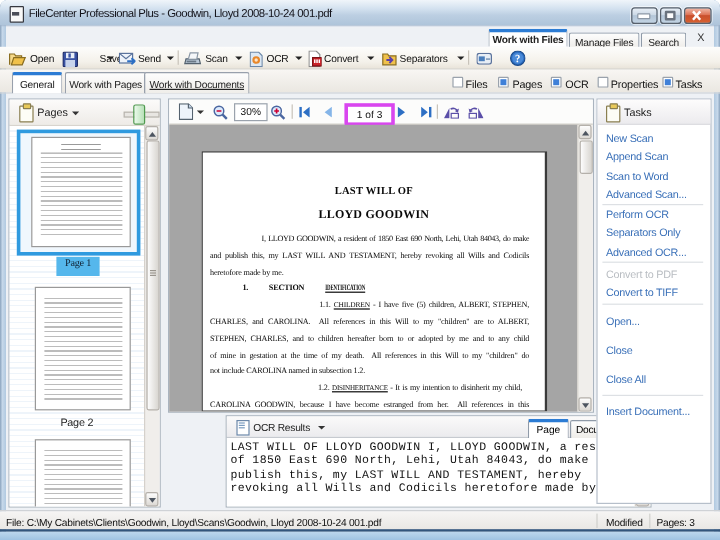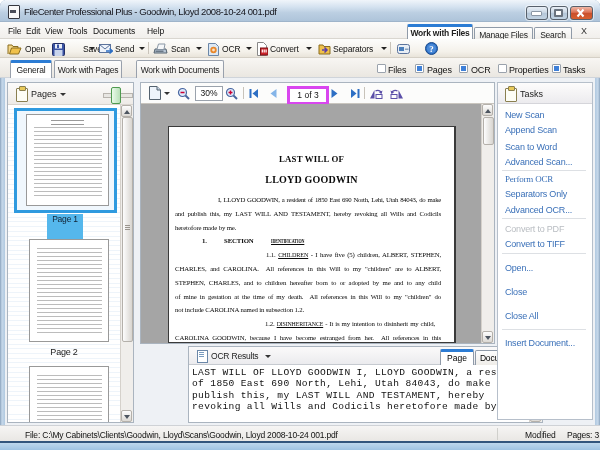--- a/index.html
+++ b/index.html
@@ -50,21 +50,21 @@
 .tsep{position:absolute;left:4px;width:84px;height:1px;background:#dde0e4;}
 .clip{width:10px;height:12px;background:#fdfdf6;border:1px solid #8a7f50;border-radius:1px;}
 .clip b{position:absolute;left:2px;top:-3px;width:5px;height:3px;background:#e8c95a;border:1px solid #8a7f50;border-radius:1px;}
 .sb{position:absolute;background:#f0eeeb;}
 .sbthumb{position:absolute;left:1px;width:9px;background:linear-gradient(90deg,#fdfdfd,#d8d5d0);border:1px solid #b4b0aa;border-radius:2px;}
 .sbarr{position:absolute;left:0px;width:11px;height:12px;background:linear-gradient(180deg,#fdfdfd,#dcd9d4);border:1px solid #b4b0aa;border-radius:2px;box-sizing:border-box;}
 .sbarr i{position:absolute;left:2px;width:0;height:0;border-left:3px solid transparent;border-right:3px solid transparent;}
 .sbarr.up i{top:4px;border-bottom:4px solid #4d5560;}
 .sbarr.dn i{top:4px;border-top:4px solid #4d5560;}
 #statusbar{left:0;top:425px;width:600px;height:16px;background:linear-gradient(180deg,#f6f5f4,#e9e7e4);border-top:1px solid #cfd2d6;box-sizing:border-box;}
-#statusbar .st{position:absolute;top:4px;font-size:8.5px;letter-spacing:-0.2px;color:#111;margin-left:20px;}
+#statusbar .st{position:absolute;top:4px;font-size:8.5px;letter-spacing:-0.2px;color:#111;}
 #bottomstrip{left:0;top:441px;width:600px;height:9px;background:linear-gradient(180deg,#bdd7ed,#9fc3e2);border-top:2px solid #32557c;box-sizing:border-box;}
 .thumbdoc{position:absolute;background:#fff;border:1px solid #999;box-sizing:border-box;}
 .thumbdoc i{position:absolute;left:7px;right:6px;top:12px;bottom:6px;background:repeating-linear-gradient(180deg,#bcbcbc 0,#bcbcbc 1px,transparent 1px,transparent 4px);}
 .thumbdoc b{position:absolute;left:24px;right:24px;top:5px;height:5px;background:repeating-linear-gradient(180deg,#9a9a9a 0,#9a9a9a 1px,transparent 1px,transparent 4px);}
 .mini{position:absolute;}
 #docpage{position:absolute;left:27px;top:22px;width:288px;height:217px;background:#fff;border:1px solid #3a3a3a;border-right-width:2px;box-sizing:border-box;font-family:"Liberation Serif",serif;}
 .jst{text-align:justify;text-align-last:justify;white-space:normal !important;overflow:hidden;height:11px;}
 .dl{position:absolute;font-size:6.8px;letter-spacing:-0.15px;color:#0a0a0a;white-space:nowrap;}
 .dl u{text-underline-offset:1px;}
 </style></head>
@@ -80,21 +80,21 @@
     <span style="position:absolute;left:52px;top:10px;width:0;height:0;border-left:3px solid transparent;border-right:3px solid transparent;border-top:3px solid #333;"></span>
     <span style="position:absolute;left:95px;top:10px;width:28px;height:3px;background:#e8e6e2;border:1px solid #b8b4ae;"></span>
     <span style="position:absolute;left:103px;top:4px;width:8px;height:15px;background:linear-gradient(90deg,#eafaea,#b8e0b8);border:1px solid #4f9a4f;border-radius:2px;"></span>
    </div>
    <div id="pagesbody">
     <div style="position:absolute;left:6px;top:3px;width:103px;height:105px;border:3px solid #2f9adf;background:#f0f7fd;box-sizing:border-box;"></div>
     <div class="thumbdoc" id="th1" style="left:18px;top:9px;width:83px;height:92px;">
             <b></b>
             <i></i>
           </div>
-    <div style="position:absolute;left:39px;top:109px;width:36px;height:26px;background:#55b7ec;color:#123;font-size:8.5px;text-align:center;line-height:10px;letter-spacing:-0.2px;">Page 1</div>
+    <div style="position:absolute;left:39px;top:109px;width:36px;height:16px;background:#55b7ec;color:#123;font-size:8.5px;text-align:center;line-height:10px;letter-spacing:-0.2px;font-family:Liberation Serif, serif;">Page 1</div>
     <div class="thumbdoc" id="th2" style="left:21px;top:134px;width:80px;height:103px;">
             <i style="top:8px;"></i>
           </div>
     <div style="position:absolute;left:36px;top:242px;width:40px;height:10px;color:#222;font-size:9px;text-align:center;letter-spacing:-0.2px;">Page 2</div>
     <div class="thumbdoc" id="th3" style="left:21px;top:261px;width:80px;height:60px;">
             <i style="top:8px;bottom:0;"></i>
           </div>
    </div>
    <div class="sb" style="right:0;top:22px;width:12px;bottom:0;border-left:1px solid #d5d1cb;">
     <div class="sbarr up" style="top:0;">
@@ -216,21 +216,21 @@
     <span class="clip" style="position:absolute;left:7px;top:5px;">
             <b></b>
           </span>
     <span style="position:absolute;left:22px;top:6px;font-size:9px;color:#222;">Tasks</span>
    </div>
    <div class="tlink" style="top:27px;">New Scan</div>
    <div class="tlink" style="top:42px;">Append Scan</div>
    <div class="tlink" style="top:59px;">Scan to Word</div>
    <div class="tlink" style="top:74px;">Advanced Scan...</div>
    <div class="tsep" style="top:87px;"></div>
-   <div class="tlink" style="top:91px;font-family:Liberation Serif, serif;">Perform OCR</div>
+   <div class="tlink" style="top:91px;">Perform OCR</div>
    <div class="tlink" style="top:106px;">Separators Only</div>
    <div class="tlink" style="top:121.5px;">Advanced OCR...</div>
    <div class="tsep" style="top:135px;"></div>
    <div class="tlink dis" style="top:141px;">Convert to PDF</div>
    <div class="tlink" style="top:156px;">Convert to TIFF</div>
    <div class="tsep" style="top:170px;"></div>
    <div class="tlink" style="top:180px;">Open...</div>
    <div class="tlink" style="top:204px;">Close</div>
    <div class="tlink" style="top:228px;">Close All</div>
    <div class="tsep" style="top:246px;"></div>
@@ -248,28 +248,20 @@
       <b></b>
     </div>
  <div id="btnmax" class="abs winbtn">
       <b></b>
     </div>
  <div id="btnclose" class="abs winbtn">
       <svg width="19" height="10" viewBox="0 0 19 10" style="position:absolute;left:0;top:1px">
         <path d="M6.5 1.5 L12.5 8.5 M12.5 1.5 L6.5 8.5" stroke="#fff" stroke-width="2"></path>
       </svg>
     </div>
- <div id="menurow" class="abs">
-  <span class="m" style="left:8px">File</span>
-  <span class="m" style="left:26px">Edit</span>
-  <span class="m" style="left:45px">View</span>
-  <span class="m" style="left:68px">Tools</span>
-  <span class="m" style="left:93px">Documents</span>
-  <span class="m" style="left:147px">Help</span>
- </div>
  <div class="ttab active abs" style="left:407px;top:24px;width:66px;">Work with Files</div>
  <div class="ttab abs" style="left:474px;top:27px;width:59px;">Manage Files</div>
  <div class="ttab abs" style="left:534px;top:27px;width:38px;">Search</div>
  <div class="abs" style="left:581px;top:26px;font-size:9px;color:#333;">X</div>
  <div id="toolbar" class="abs">
   <svg class="tbi" style="left:7px;top:4px" width="15" height="12" viewBox="0 0 15 12">
         <path d="M1 11 L1 2 L5 2 L6 3.5 L11 3.5 L11 5" fill="#f6d98a" stroke="#8a6d1f" stroke-width="1"></path>
         <path d="M2.5 11 L4.5 5 L14 5 L11.5 11 Z" fill="#f0c14b" stroke="#8a6d1f" stroke-width="1"></path>
       </svg>
   <span class="tbtxt" style="left:25px">Open</span>
@@ -326,21 +318,21 @@
       </svg>
   <svg class="tbi" style="left:425px;top:3px" width="13" height="13" viewBox="0 0 13 13">
         <circle cx="6.5" cy="6.5" r="6" fill="#2d6fc4" stroke="#1a4b8c"></circle>
         <circle cx="6.5" cy="6.5" r="4.6" fill="#4a8ad8"></circle>
         <text x="6.5" y="9.6" font-size="9" font-weight="bold" fill="#fff" text-anchor="middle" font-family="Liberation Serif">?</text>
       </svg>
  </div>
  <div id="tabrow" class="abs">
   <div class="btab active" style="left:10px;width:42px;">General</div>
   <div class="btab" style="left:54px;width:68px;">Work with Pages</div>
-  <div class="btab" style="left:136px;width:88px;">Work with Documents</div>
+  <div class="btab" style="left:120px;width:88px;text-decoration:underline;">Work with Documents</div>
   <div class="cb" style="left:377px"></div>
       <div class="cblab" style="left:388px">Files</div>
   <div class="cb on" style="left:415px">
         <b></b>
       </div>
       <div class="cblab" style="left:427px">Pages</div>
   <div class="cb on" style="left:459px">
         <b></b>
       </div>
       <div class="cblab" style="left:471px">OCR</div>

